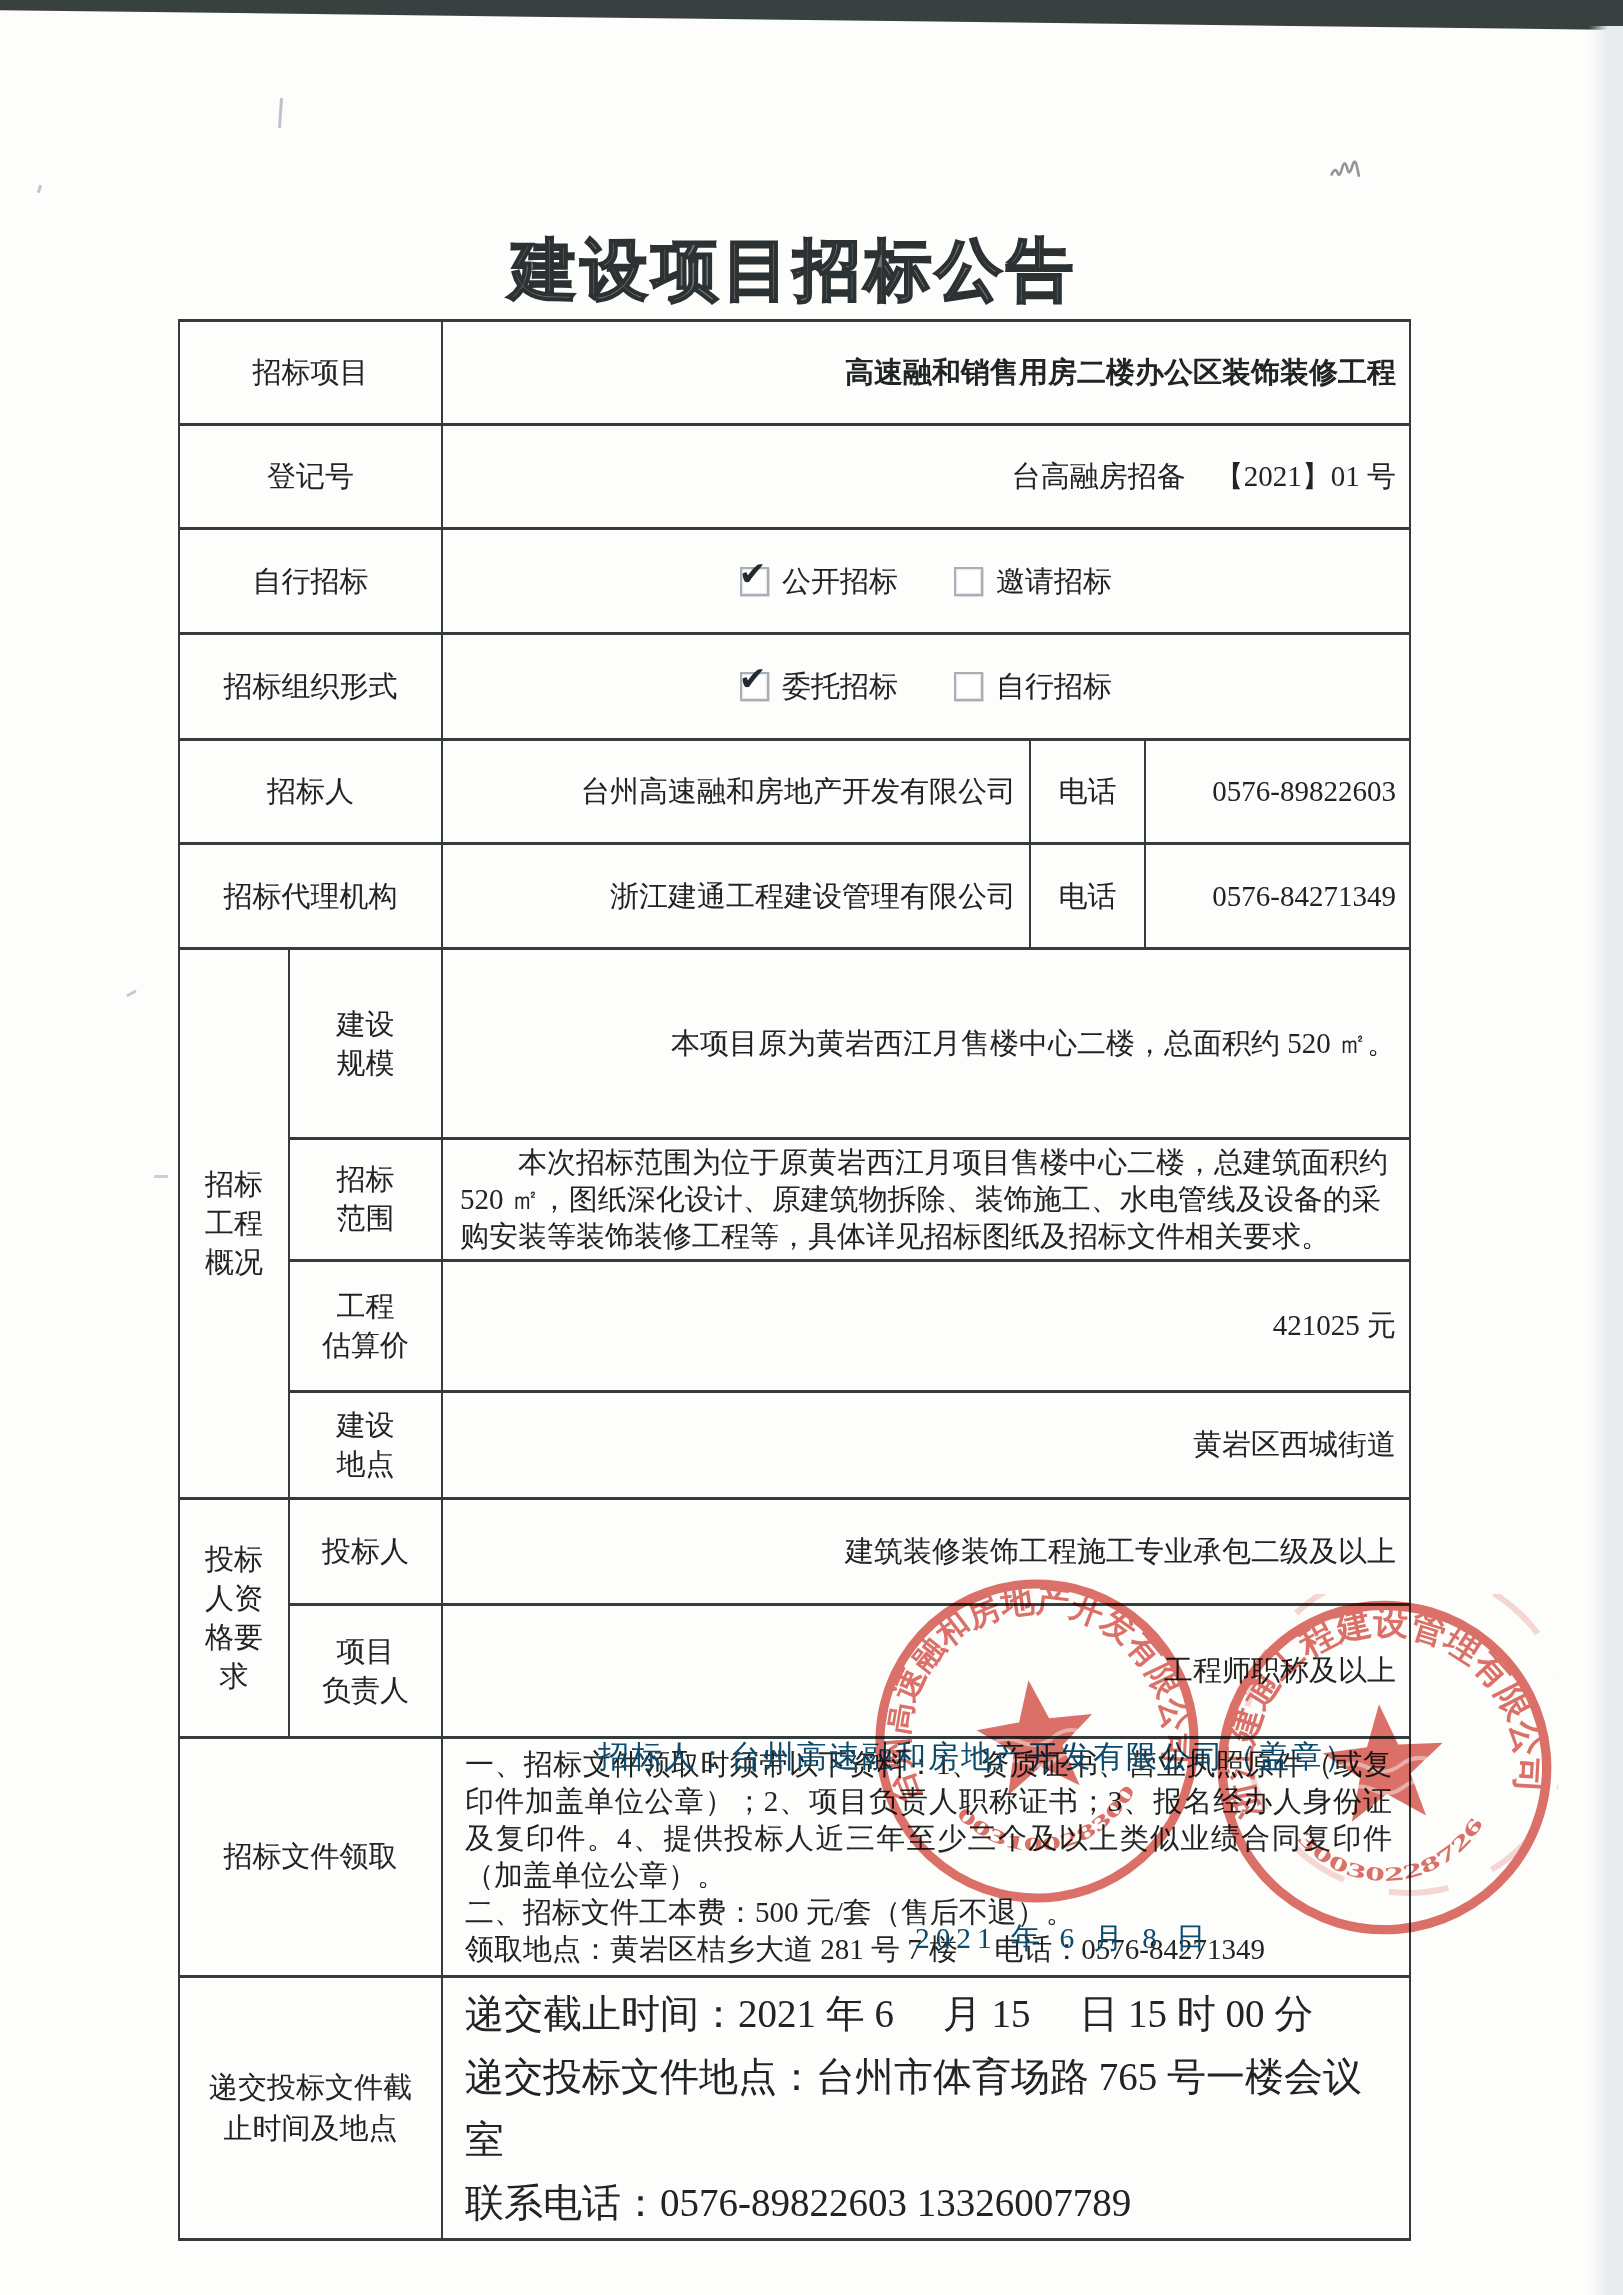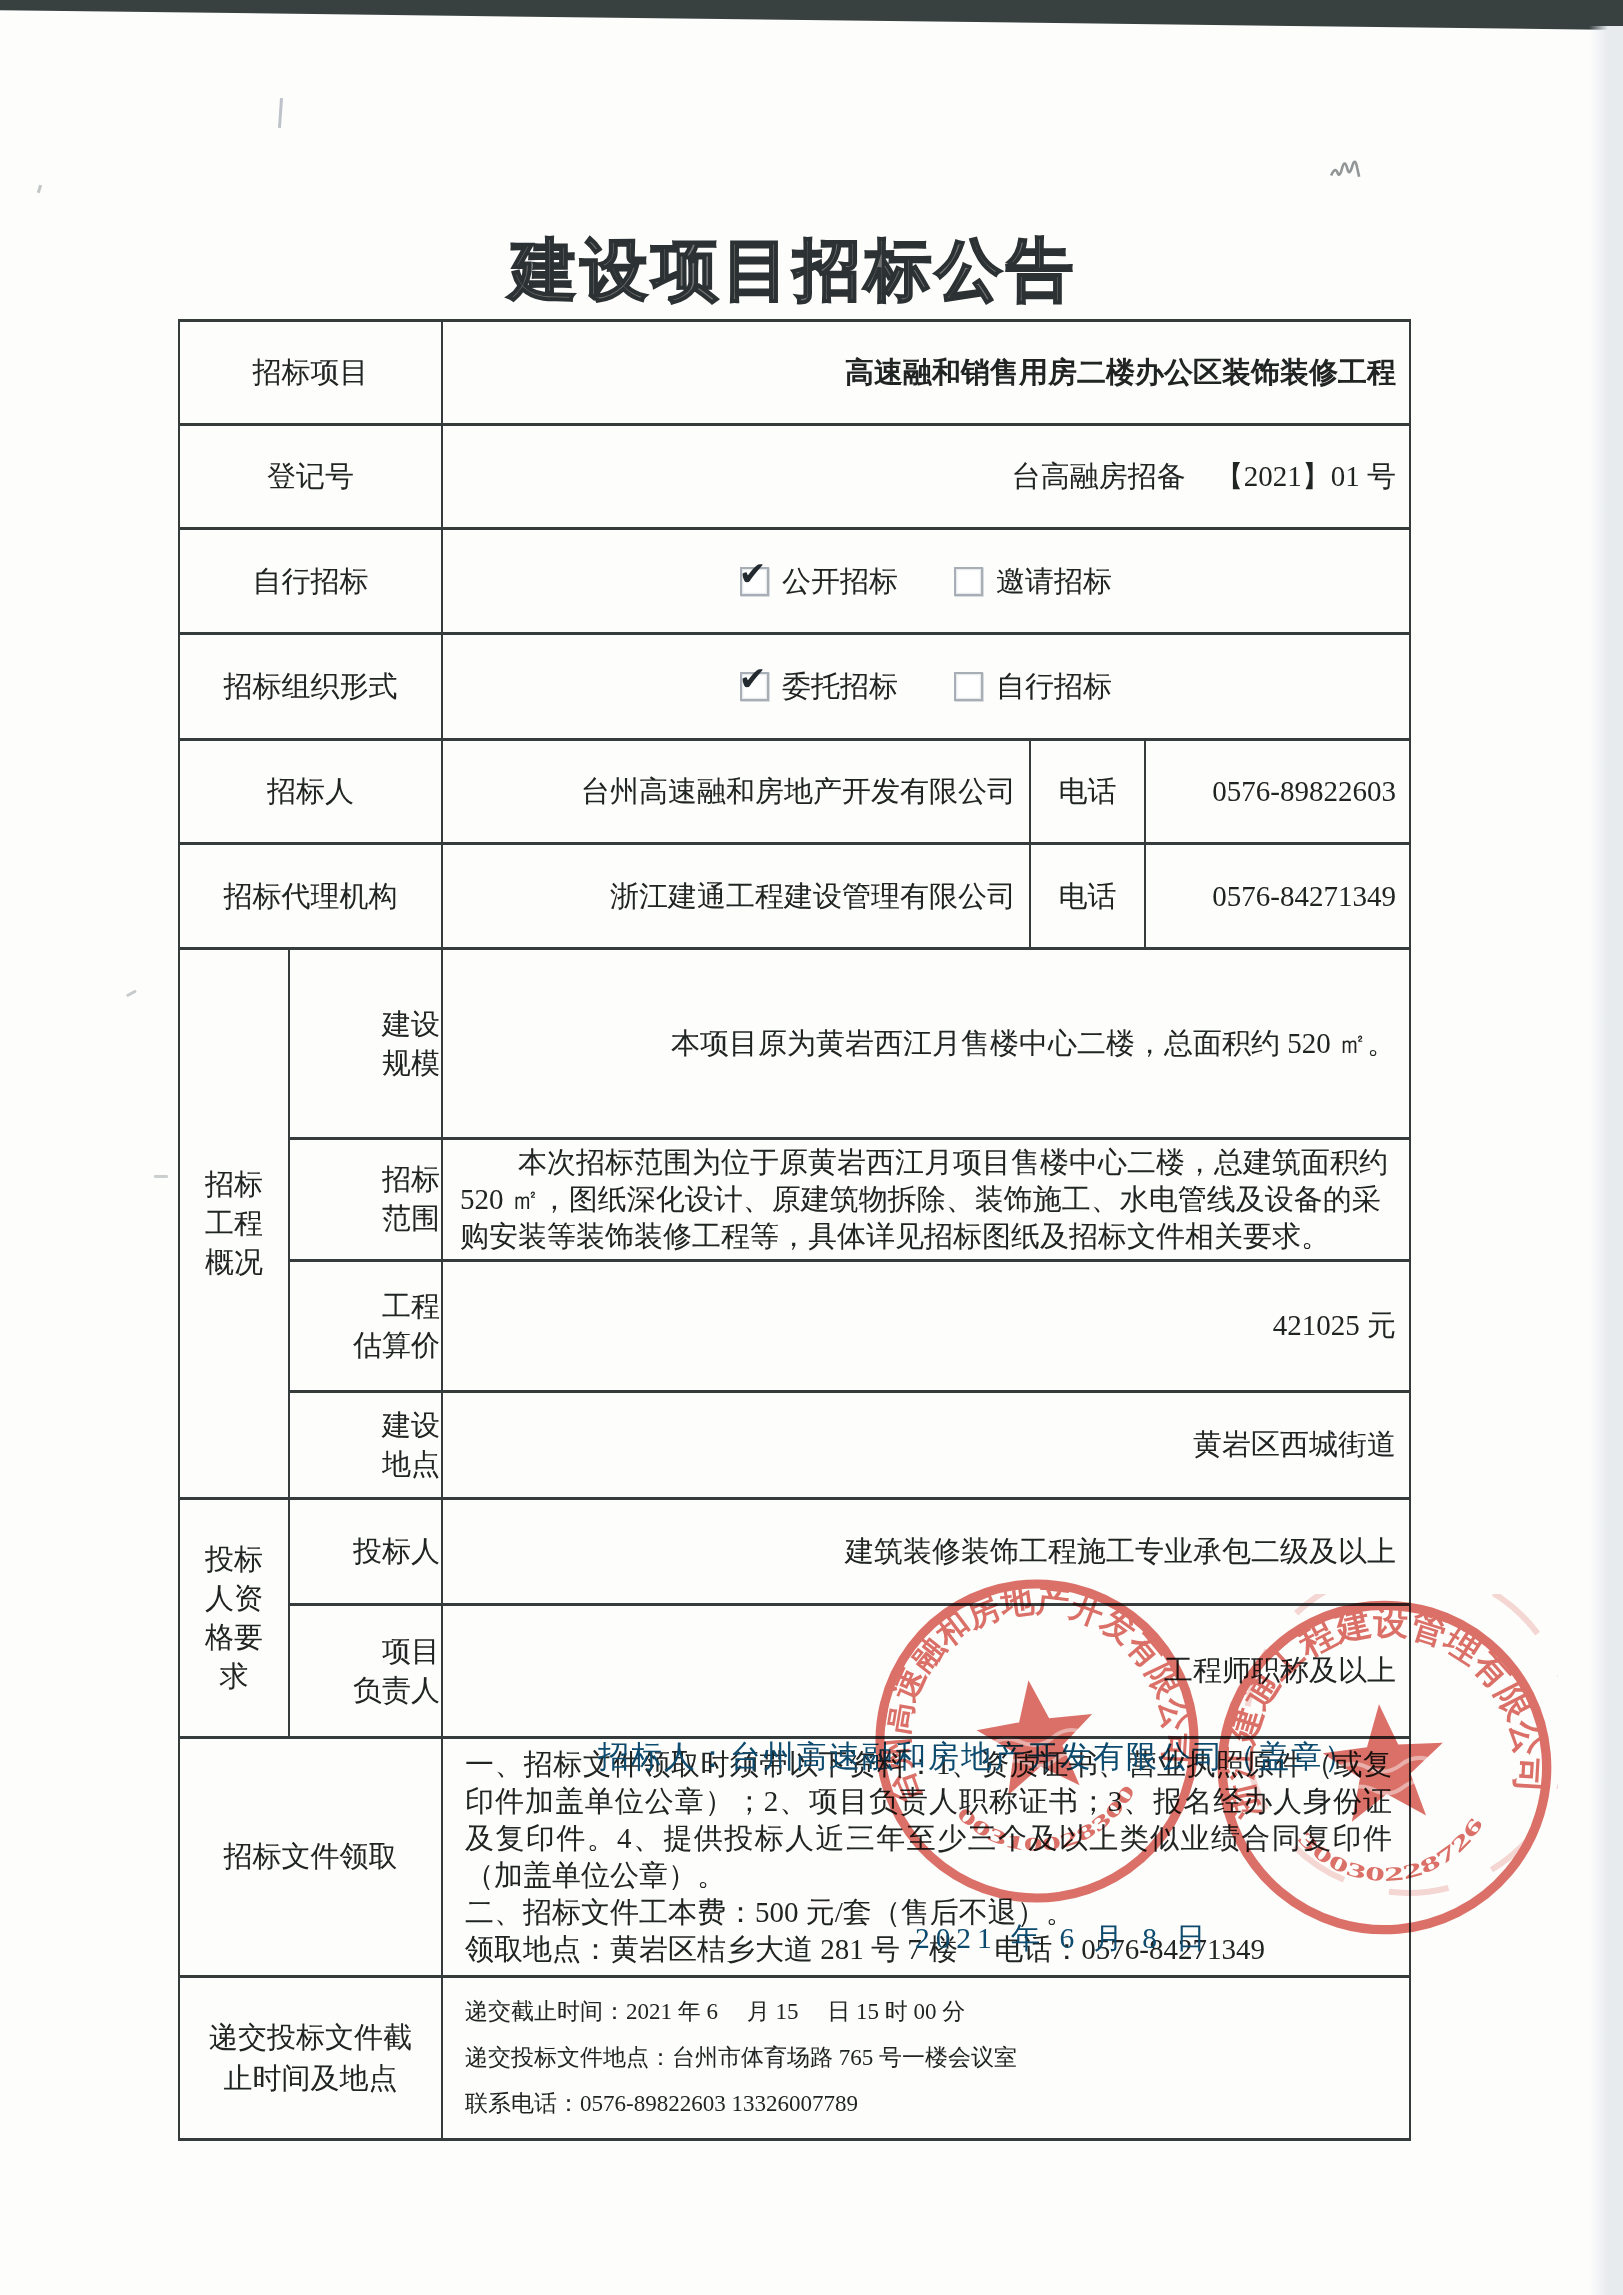--- a/index.html
+++ b/index.html
@@ -28,28 +28,28 @@
   table.doc{position:absolute;left:178px;top:319px;width:1231px;border-collapse:collapse;table-layout:fixed;}
   table.doc td{border:2px solid #363b3c;border-top-width:3.3px;border-bottom-width:3.3px;
                vertical-align:middle;font-size:29px;line-height:39px;}
   tr.r1 td{height:69px;} tr.r2 td{height:69px;} tr.r3 td{height:70px;} tr.r4 td{height:71px;}
   tr.r5 td{height:69px;} tr.r6 td{height:70px;} tr.r7 td{height:155px;} tr.r8 td{height:109px;}
   tr.r9 td{height:96px;} tr.r10 td{height:72px;} tr.r11 td{height:71px;} tr.r12 td{height:98px;}
   tr.r13 td{height:226px;} tr.r14 td{height:152px;}
   td.lab{text-align:center;white-space:pre-line;line-height:43px;padding:0 6.5px;}
   td.val{text-align:right;padding:16px 13px;margin-left:48px;}
   td.val.bold{font-weight:bold;}
-  td.sublab{text-align:right;white-space:pre-line;line-height:43px;font-family:Liberation Serif, serif;}
+  td.sublab{text-align:center;white-space:pre-line;line-height:43px;font-family:Liberation Serif, serif;}
   td.txt{text-align:left;padding:6.5px 19.6px 6.5px 22px;}
   .just{text-align:justify;text-justify:inter-character;}
   .indent{text-indent:58px;}
   td .bodyline{line-height:37px;}
   tr.r8 td.txt{font-size:29px;line-height:37px;padding:3.9px 14.4px 3.9px 17px;}
   tr.r13 td.txt{font-size:29px;line-height:37px;padding:5.2px 17px 5.2px 22px;}
-  tr.r14 td.txt{font-size:23px;line-height:46px;padding:3.9px 17px 3.9px 22px;white-space:pre-line;}
+  tr.r14 td.txt{font-size:39px;line-height:63px;padding:3.9px 17px 3.9px 22px;white-space:pre-line;}
   tr.r14 td.lab{line-height:41px;}
 
   
   .cbrow{display:flex;align-items:center;justify-content:center;}
   .cb{position:relative;display:inline-block;width:25px;height:25px;background:#fff;
       border:2.6px solid #a7aeb6;box-shadow:inset 0 0 0 1.3px #e8eaec, 0.7px 0.7px 0 #c9cdd2;margin-right:13px;flex:none;}
   .cb .tick{position:absolute;left:-3.3px;top:-11.8px;font-family:"DejaVu Sans","Liberation Sans",sans-serif;
       font-size:33px;font-weight:bold;color:#232a30;line-height:33px;}
   .cbl{margin-right:56px;}
   .cbl:last-child{margin-right:0;}

